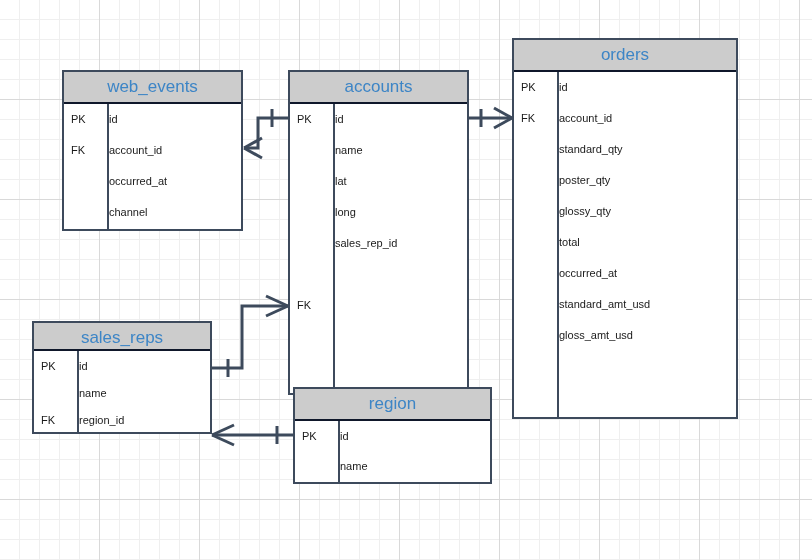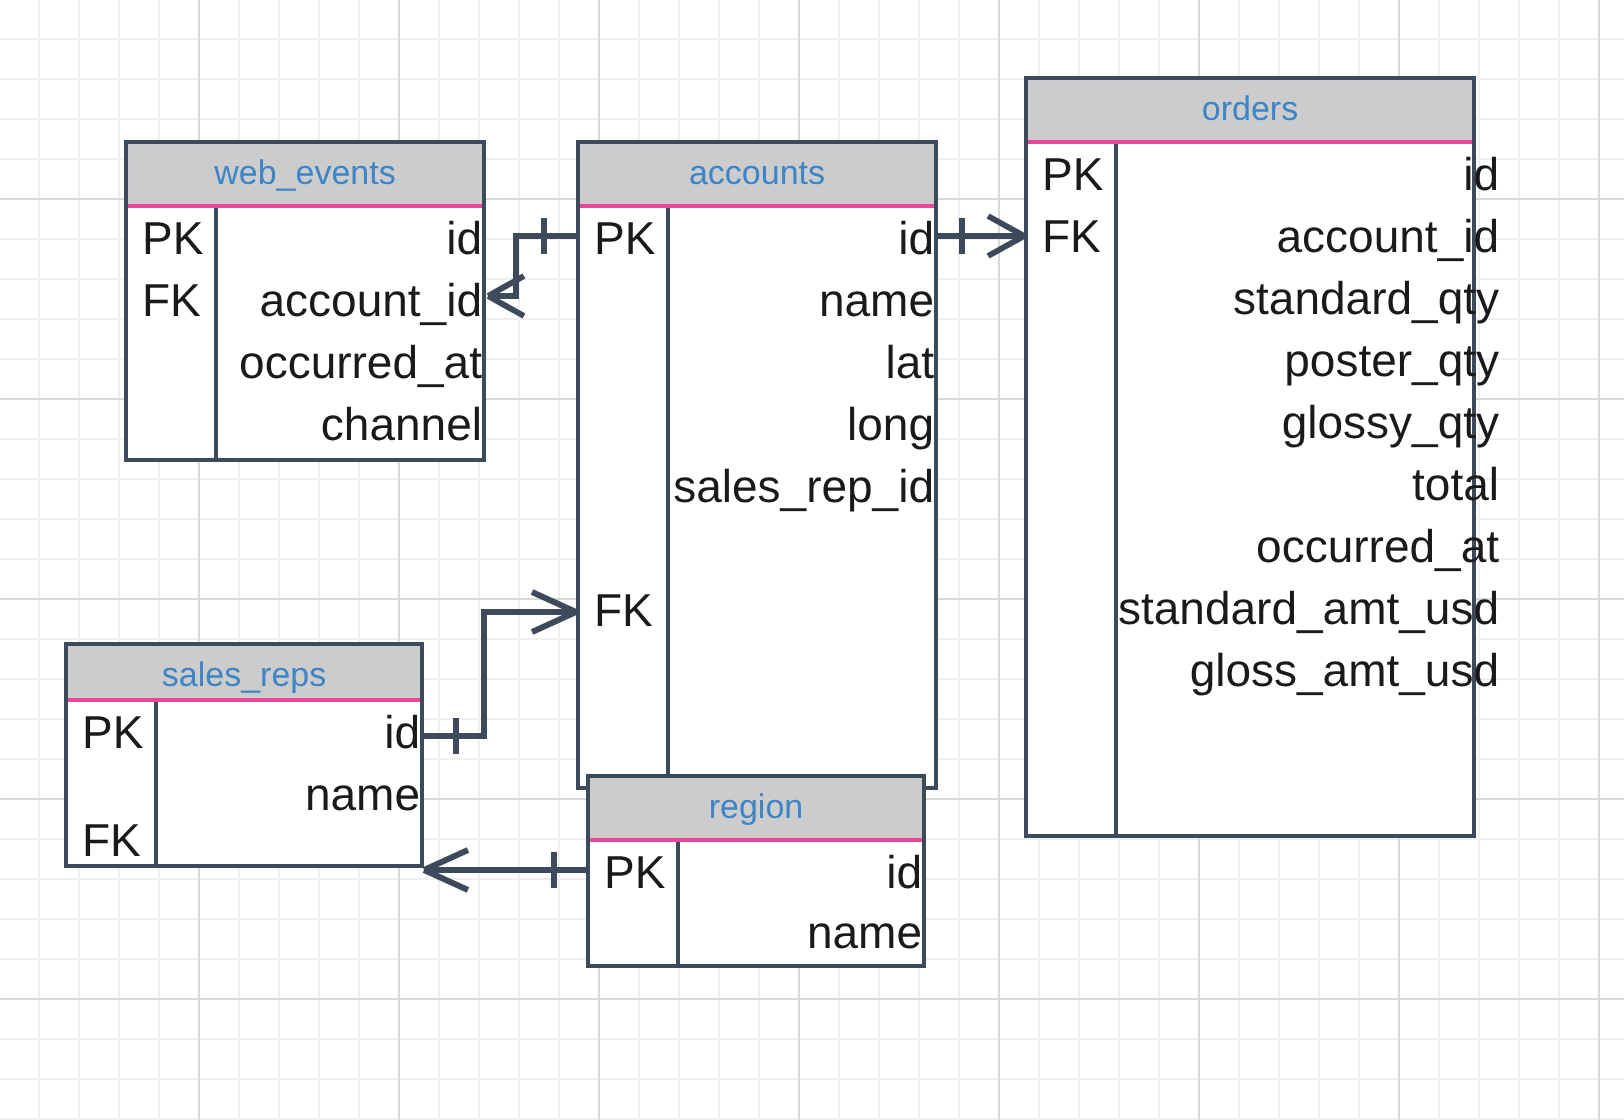--- a/index.html
+++ b/index.html
@@ -34,21 +34,21 @@
     position: absolute;
     box-sizing: border-box;
     border: 2px solid #3d4a5c;
     background: #ffffff;
     display: flex;
     flex-direction: column;
   }
   .entity-title {
     box-sizing: border-box;
     background: #cccccc;
-    border-bottom: 2px solid #ec4899;
+    border-bottom: 2px solid #0f172a;
     color: #3d85c6;
     font-size: 17px;
     text-align: center;
     line-height: 30px;
     height: 32px;
     white-space: nowrap;
     overflow: hidden;
   }
   .entity-body {
     display: flex;
@@ -63,31 +63,31 @@
     flex-direction: column;
   }
   .field-col {
     flex: 1 1 auto;
     display: flex;
     flex-direction: column;
   }
   .key-cell, .field-cell {
     height: 31px;
     line-height: 31px;
-    font-size: 23px;
+    font-size: 11px;
     color: #1a1a1a;
     white-space: nowrap;
     overflow: hidden;
   }
   .key-cell {
     padding-left: 7px;
     text-align: left;
   }
   .field-cell {
-    text-align: right;
+    text-align: left;
   }
 </style>
 </head>
 <body>
 
 <div id="canvas">
 
   <svg class="edges" viewBox="0 0 812 560" width="812" height="560">
     <g fill="none" stroke="#3d4a5c" stroke-width="3" stroke-linecap="butt" stroke-linejoin="miter">
 
@@ -202,24 +202,25 @@
         <div class="entity-title">sales_reps</div>
         <div class="entity-body">
           <div class="key-col" style="width: 45px;">
             <div class="key-cell">PK</div>
             <div class="key-cell"></div>
             <div class="key-cell">FK</div>
           </div>
           <div class="field-col">
             <div class="field-cell">id</div>
             <div class="field-cell">name</div>
-          </div>
-        </div>
-      </div>
-      <div class="entity" style="left: 293px; top: 387px; width: 170px; height: 97px;">
+            <div class="field-cell">region_id</div>
+          </div>
+        </div>
+      </div>
+      <div class="entity" style="left: 293px; top: 387px; width: 199px; height: 97px;">
         <div class="entity-title">region</div>
         <div class="entity-body">
           <div class="key-col" style="width: 45px;">
             <div class="key-cell">PK</div>
             <div class="key-cell"></div>
           </div>
           <div class="field-col">
             <div class="field-cell">id</div>
             <div class="field-cell">name</div>
           </div>

